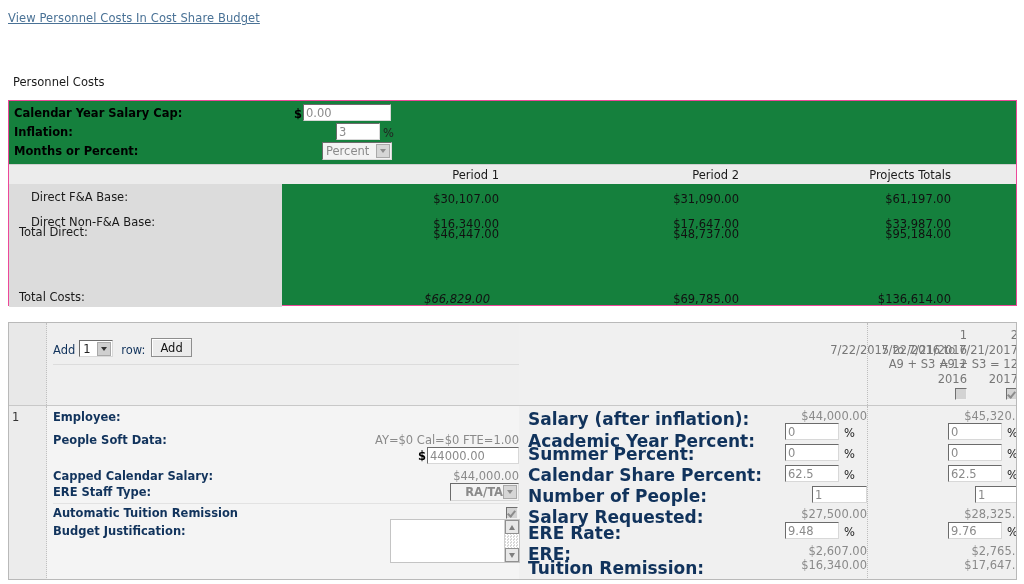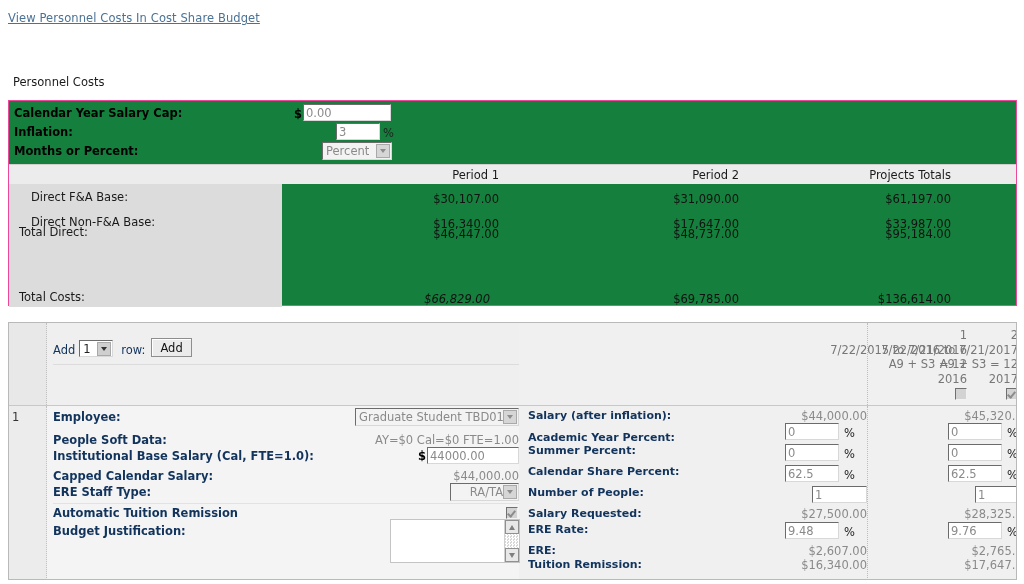--- a/index.html
+++ b/index.html
@@ -231,21 +231,21 @@
   .left-sep {
     position: absolute; left: 44px; width: 466px; height: 1px;
     background: #e2e2e2;
   }
 
   .dp-body-right {
     position: absolute; left: 513px; top: 0; right: 0; height: 174px;
   }
   .rp-label {
     position: absolute; left: 6px;
-    font-weight: bold; font-size: 11px; color: #11335c;
+    font-weight: bold; font-size: 17px; color: #11335c;
     white-space: nowrap;
   }
   .rp-val {
     position: absolute; text-align: right;
     font-size: 11.5px; color: #8a8a8a; white-space: nowrap;
   }
   .rp-divider {
     position: absolute; top: 0; width: 0; height: 174px;
     border-left: 1px dotted #bdbdbd;
   }
@@ -389,39 +389,32 @@
     </div>
 
     <div class="dp-body">
 
       <div class="dp-body-left">
         <div class="dp-body-rownum">
           <span class="dp-rownum-text">1</span>
         </div>
 
         <div class="left-label" style="top:4px;text-align:right;">Employee:</div>
-        <div class="sel-box" style="left:346px; top:2px; width:164px; height:18px;">
-          <span class="sel-text">Graduate Student TBD01</span>
-          <span class="sel-arrow">
-              <i></i>
-            </span>
-        </div>
 
         <div class="left-label" style="top:27px;">People Soft Data:</div>
         <div class="left-val" style="left:310px; top:27px; width:200px;">AY=$0 Cal=$0 FTE=1.00</div>
 
-        <div class="left-label" style="top:43px;">Institutional Base Salary (Cal, FTE=1.0):</div>
         <div class="dollar-sign" style="left:409px; top:43px;">$</div>
         <input class="ins-input" style="left: 418px; top: 41px; width: 92px; height: 17px;" value="44000.00">
 
         <div class="left-label" style="top:63px;">Capped Calendar Salary:</div>
         <div class="left-val" style="left:350px; top:63px; width:160px;">$44,000.00</div>
 
         <div class="left-label" style="top:79px;">ERE Staff Type:</div>
-        <div class="sel-box" style="left:441px; top:77px; width:69px; height:18px;">
+        <div class="sel-box" style="left:441px; top:77px; width:69px; height:18px;font-weight:bold;">
           <span class="sel-text" style="text-align:right;">RA/TA</span>
           <span class="sel-arrow">
               <i></i>
             </span>
         </div>
 
         <div class="left-sep" style="top:97px;"></div>
 
         <div class="left-label" style="top:100px;">Automatic Tuition Remission</div>
         <span class="cbox checked" style="position:absolute; left:497px; top:101px;"></span>

